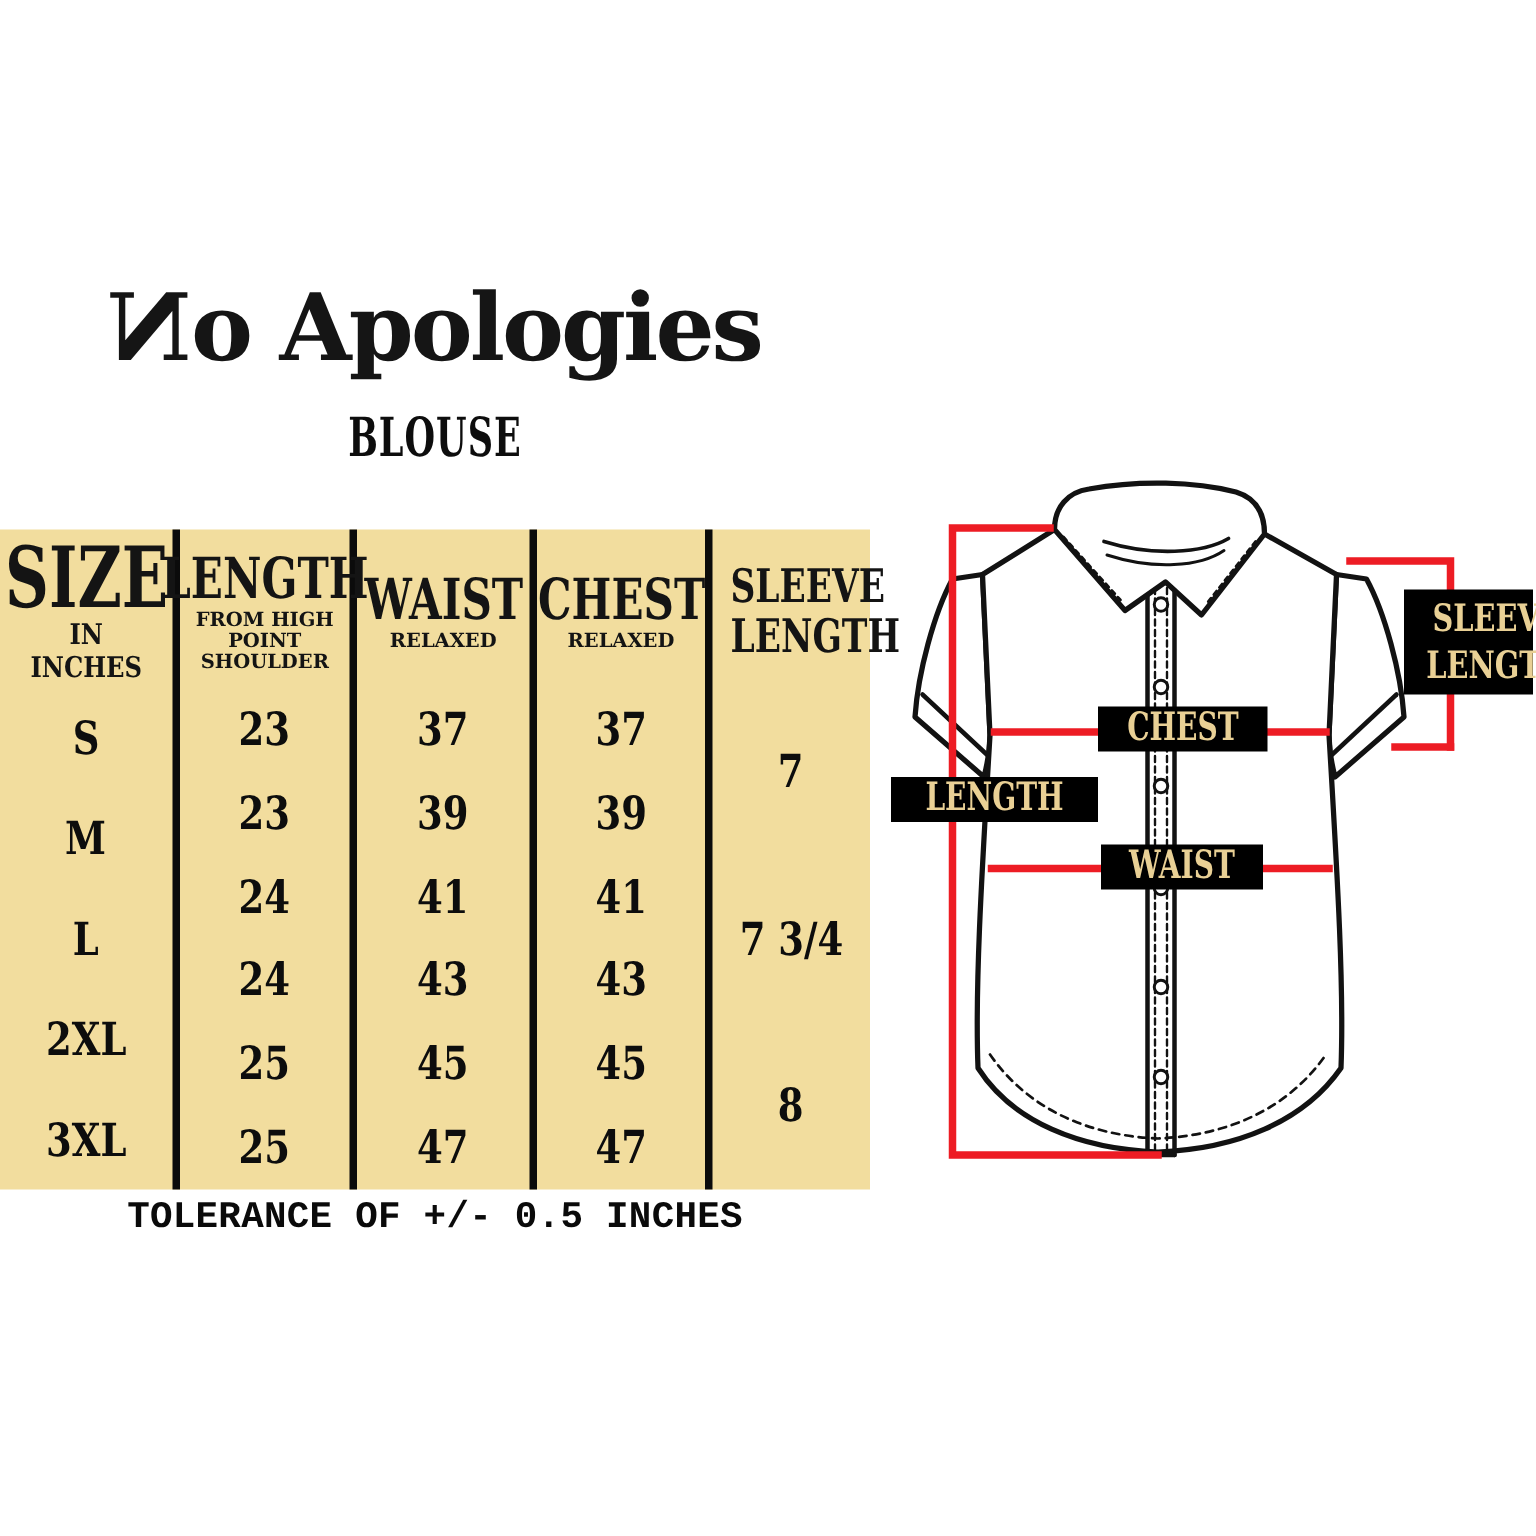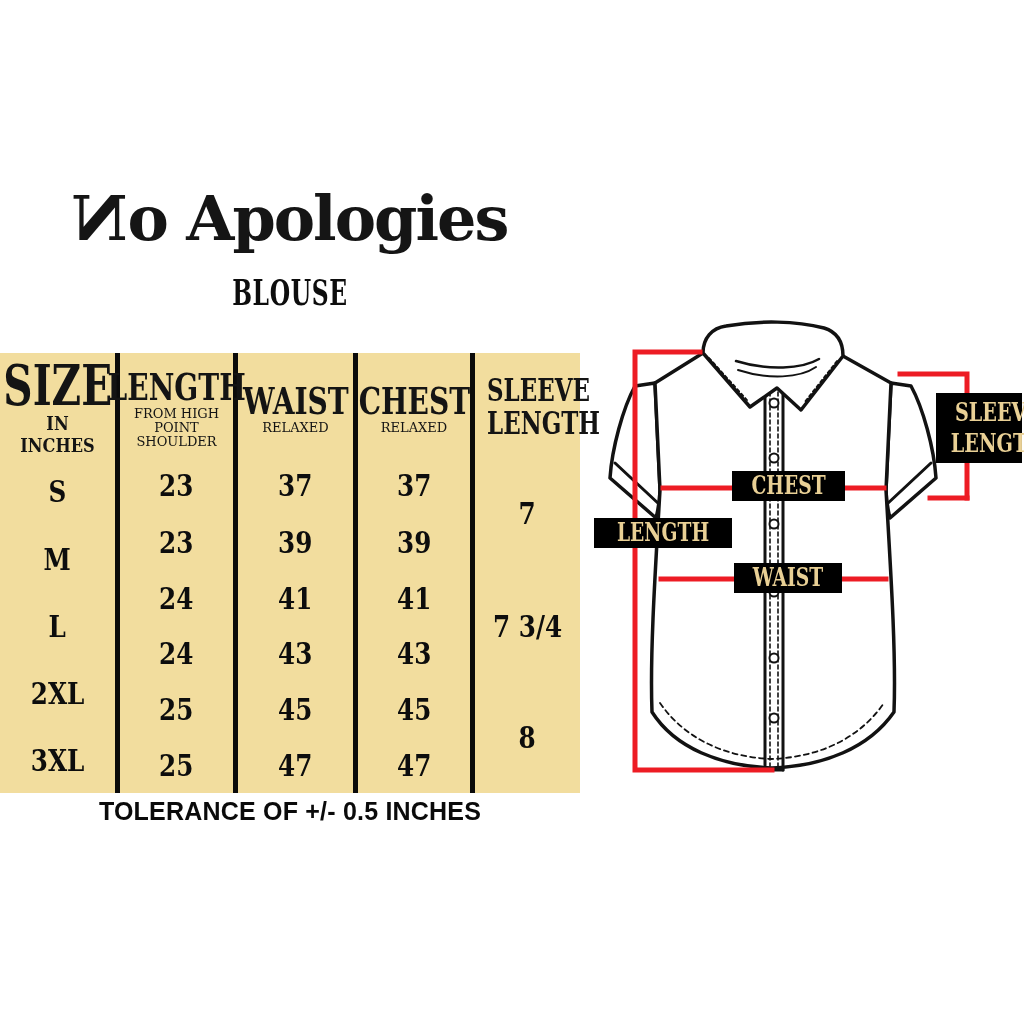--- a/index.html
+++ b/index.html
@@ -20,28 +20,28 @@
   .col + .col{border-left:5px solid #0b0b0b;}
   .col-size{width:115px;} .col-length{width:118px;} .col-waist{width:120px;}
   .col-chest{width:117px;} .col-sleeve{width:110px;}
   .col-header{height:99px;display:flex;flex-direction:column;justify-content:center;
               align-items:center;padding-top:6px;}
   .cond{display:inline-block;transform-origin:center;}
   .h-size{font-size:52px;font-weight:bold;transform:scale(0.78,1.08);line-height:0.95;}
   .h-main{font-size:36px;font-weight:bold;transform:scale(0.78,1.05);line-height:1;}
   .h-sleeve{font-size:28px;font-weight:bold;transform:scale(0.82,1.1);line-height:1.08;
             white-space:normal;width:100px;}
-  .h-sub{font-size:13px;font-weight:normal;margin-top:3px;line-height:1.1;max-width:108px;}
+  .h-sub{font-size:13px;font-weight:bold;margin-top:3px;line-height:1.1;max-width:108px;}
   .h-sub-size{font-size:19px;font-weight:bold;margin-top:2px;transform:scale(0.85,1);}
   .cell{flex:1;display:flex;align-items:center;justify-content:center;}
   .cell-text{display:inline-block;font-size:29px;font-weight:bold;transform:scale(0.85,1.05);
              transform-origin:center;color:#0d0d0d;white-space:nowrap;}
 
   .tolerance-note{position:absolute;left:0;top:797px;width:580px;text-align:center;
-                  font-family:Liberation Sans, sans-serif;font-weight:bold;font-size:25px;
+                  font-family:Liberation Mono, monospace;font-weight:bold;font-size:25px;
                   color:#0a0a0a;letter-spacing:0.2px;}
 
   
   .diagram{position:absolute;left:590px;top:300px;width:434px;height:512px;}
   .diagram svg{position:absolute;left:0;top:0;}
   .measure-label{position:absolute;background:#000000;padding:1px 5px 2px 5px;text-align:center;}
   .measure-label .lbl{display:inline-block;font-size:26px;font-weight:bold;
                       transform:scale(0.72,1);transform-origin:center;line-height:1.05;
                       white-space:nowrap;font-family:"DejaVu Serif",serif;}
   .label-length{left:4px;top:218px;}

